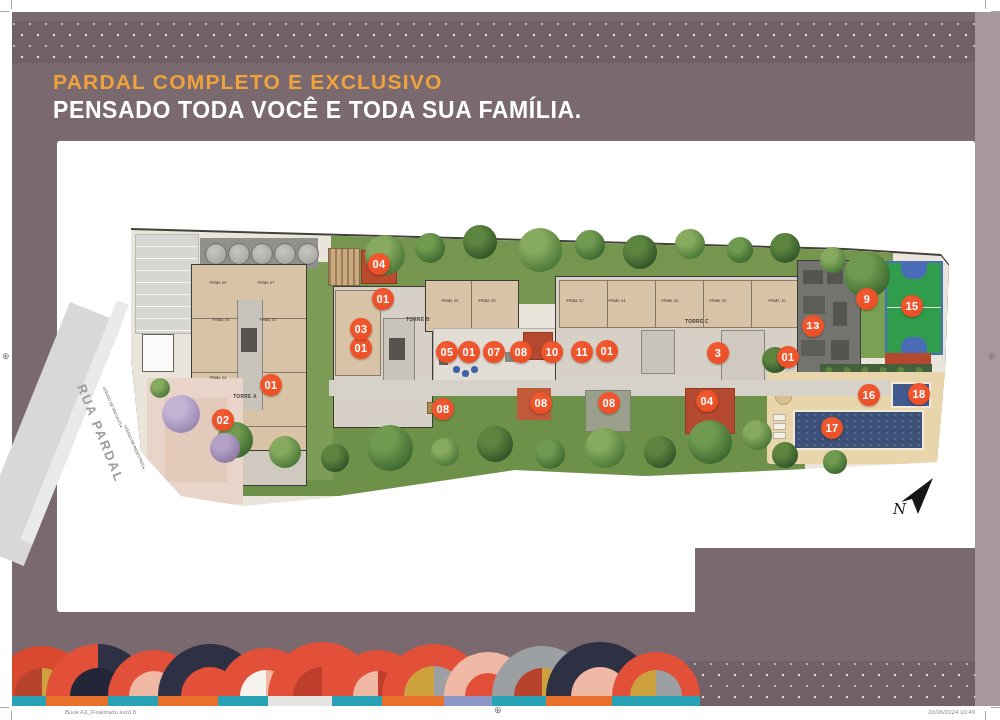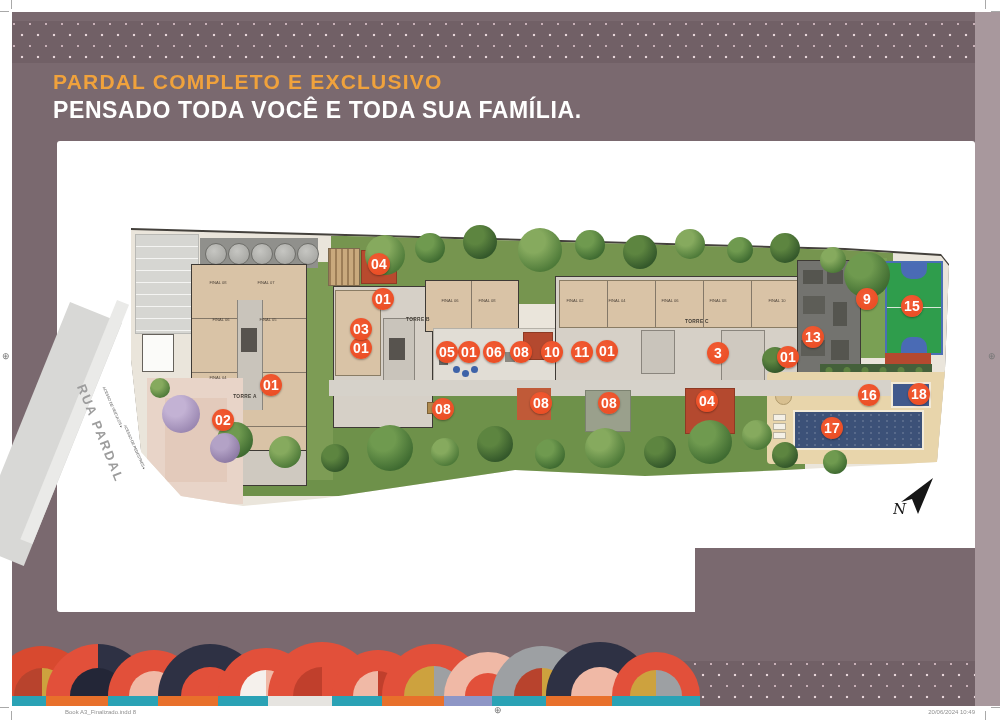--- a/index.html
+++ b/index.html
@@ -40,21 +40,21 @@
   #site{z-index:6;background:#eae5db;}
   #trees{z-index:7;pointer-events:none;}
   #overlays{z-index:9;pointer-events:none;}
 
   
   .pc{position:absolute;}
   .tree{position:absolute;border-radius:50%;}
 
   .marker{position:absolute;width:22px;height:22px;border-radius:50%;
     background:radial-gradient(circle at 42% 35%,#f25c35,#e8491f);color:#fff;font-weight:bold;
-    font-size:14px;display:flex;align-items:center;justify-content:center;letter-spacing:.3px;
+    font-size:11px;display:flex;align-items:center;justify-content:center;letter-spacing:.3px;
     box-shadow:0 1px 2px rgba(0,0,0,.35);}
   .unit-label{position:absolute;white-space:nowrap;color:#4e443a;font-size:6px;
     transform:translate(-50%,-50%) scale(.68);}
   .tower-label{position:absolute;white-space:nowrap;color:#3f3a33;font-weight:bold;font-size:6px;
     letter-spacing:.4px;transform:translate(-50%,-50%) scale(.8);}
   .access-label{position:absolute;white-space:nowrap;color:#4a4a4a;font-size:6px;
     transform:translate(-50%,-50%) rotate(66deg) scale(.62);}
 
   
   #north{left:893px;top:476px;width:44px;height:42px;z-index:9;}
@@ -209,29 +209,29 @@
     <div class="marker" style="left: 265px; top: 137px;">01</div>
     <div class="marker" style="left: 175px; top: 174px;">01</div>
     <div class="marker" style="left: 373px; top: 141px;">01</div>
     <div class="marker" style="left: 511px; top: 140px;">01</div>
     <div class="marker" style="left: 692px; top: 146px;">01</div>
     <div class="marker" style="left: 127px; top: 209px;">02</div>
     <div class="marker" style="left: 265px; top: 118px;">03</div>
     <div class="marker" style="left: 283px; top: 53px;">04</div>
     <div class="marker" style="left: 611px; top: 190px;">04</div>
     <div class="marker" style="left: 351px; top: 141px;">05</div>
-    <div class="marker" style="left: 398px; top: 141px;">06</div>
+    <div class="marker" style="left: 398px; top: 141px;">07</div>
     <div class="marker" style="left: 425px; top: 141px;">08</div>
     <div class="marker" style="left: 347px; top: 198px;">08</div>
     <div class="marker" style="left: 513px; top: 192px;">08</div>
     <div class="marker" style="left: 445px; top: 192px;">08</div>
     <div class="marker" style="left: 456px; top: 141px;">10</div>
     <div class="marker" style="left: 486px; top: 141px;">11</div>
     <div class="marker" style="left: 622px; top: 142px;">3</div>
-    <div class="marker" style="left: 717px; top: 126px;">13</div>
+    <div class="marker" style="left: 717px; top: 115px; font-family: Liberation Mono, monospace;">13</div>
     <div class="marker" style="left: 771px; top: 88px;">9</div>
     <div class="marker" style="left: 816px; top: 95px;">15</div>
     <div class="marker" style="left: 773px; top: 184px;">16</div>
     <div class="marker" style="left: 736px; top: 217px;">17</div>
     <div class="marker" style="left: 823px; top: 183px;">18</div>
     <div class="unit-label" style="left: 133px; top: 83px;">FINAL 08</div>
     <div class="unit-label" style="left: 181px; top: 83px;">FINAL 07</div>
     <div class="unit-label" style="left: 136px; top: 120px;">FINAL 06</div>
     <div class="unit-label" style="left: 183px; top: 120px;">FINAL 05</div>
     <div class="unit-label" style="left: 133px; top: 178px;">FINAL 04</div>

